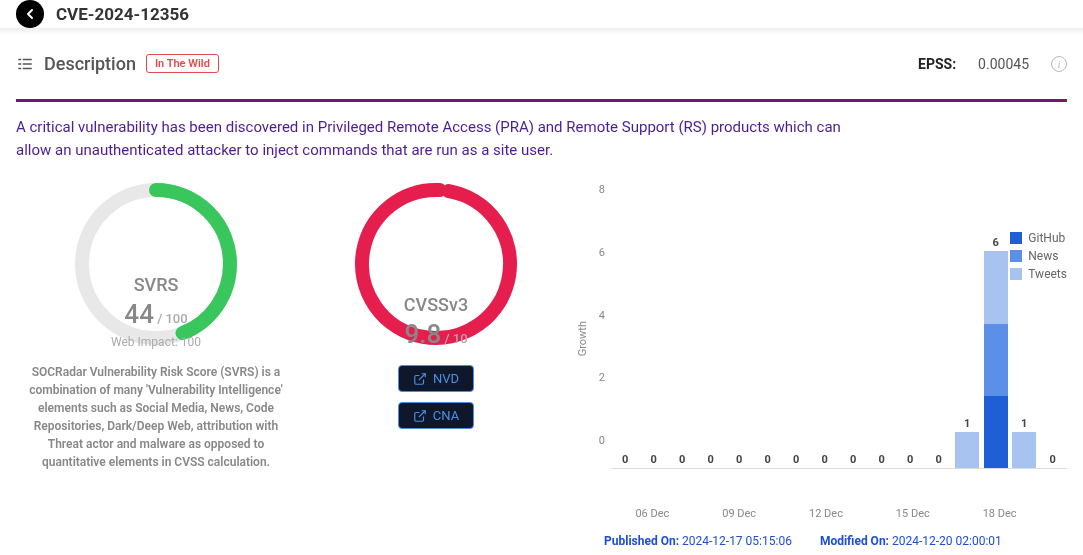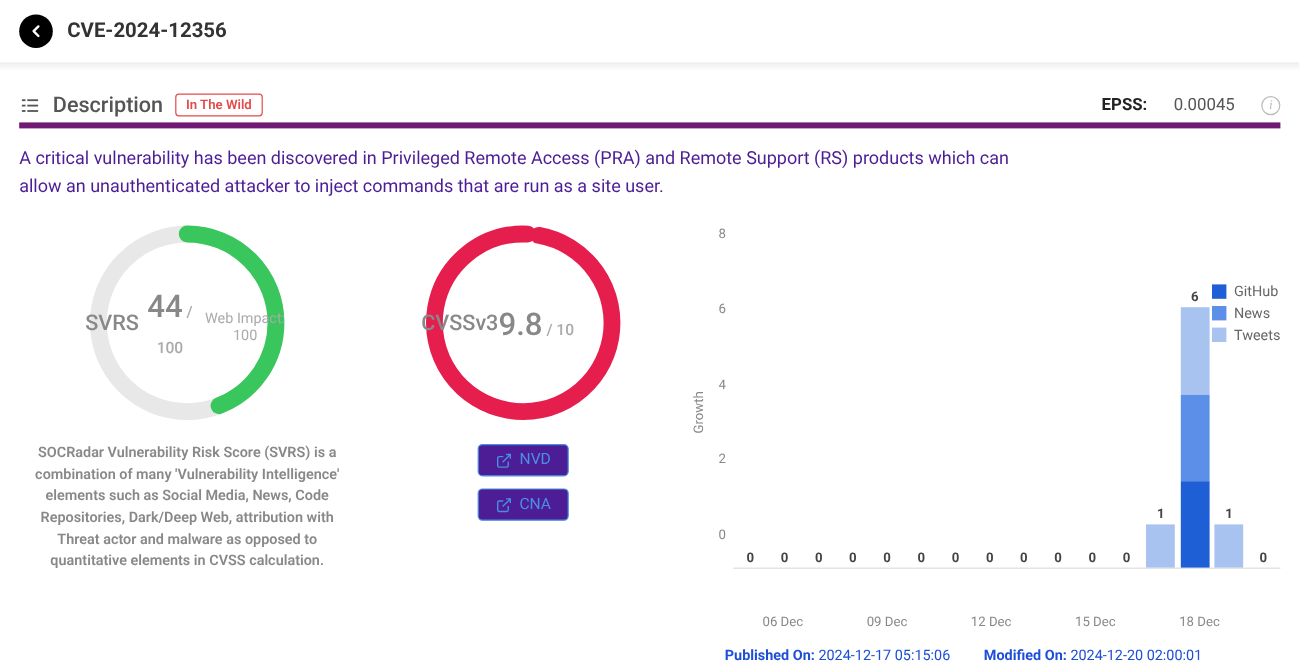--- a/index.html
+++ b/index.html
@@ -1,42 +1,42 @@
 <!DOCTYPE html>
 <html><head>
   <meta charset="utf-8">
   <style>
     * { margin: 0; padding: 0; box-sizing: border-box; }
     body { font-family: -apple-system, BlinkMacSystemFont, "Segoe UI", Roboto, Arial, sans-serif; color: #333; background: #fff; }
-    .header { display: flex; align-items: center; padding: 12px 16px; border-bottom: 1px solid #eee; }
+    .header { display: flex; align-items: center; padding: 0 16px; border-bottom: 1px solid #eee; }
     .back-btn { width: 28px; height: 28px; border-radius: 50%; background: #000; display: flex; align-items: center; justify-content: center; cursor: pointer; margin-right: 12px; }
     .back-btn svg { width: 16px; height: 16px; }
     .cve-title { font-weight: 700; font-size: 17px; }
     .shadow-bar { height: 6px; background: linear-gradient(to bottom, rgba(0,0,0,0.06), transparent); }
     .content { padding: 18px 16px 10px 16px; }
-    .desc-row { display: flex; align-items: center; justify-content: space-between; border-bottom: 5px solid #701a75; padding-bottom: 4px; margin-bottom: 14px; }
+    .desc-row { display: flex; align-items: center; justify-content: space-between; border-bottom: 3px solid #701a75; padding-bottom: 25px; margin-bottom: 14px; }
     .desc-left { display: flex; align-items: center; gap: 10px; }
     .desc-icon { width: 18px; height: 18px; }
     .desc-heading { font-size: 18px; color: #555; font-weight: 500; }
     .wild-badge { border: 1px solid #e34b4b; color: #e34b4b; font-size: 11px; padding: 2px 8px; border-radius: 3px; font-weight: 600; }
     .epss-wrap { display: flex; align-items: center; gap: 22px; font-size: 14px; color: #555; }
     .epss-label { font-weight: 700; color: #222; }
     .info-icon { width: 16px; height: 16px; border-radius: 50%; border: 1.5px solid #bbb; display: flex; align-items: center; justify-content: center; font-size: 11px; color: #bbb; font-style: italic; font-family: serif; }
     .desc-text { font-size: 15px; color: #4c1d95; line-height: 1.5; max-width: 860px; }
     .panels { display: flex; gap: 20px; margin-top: 18px; align-items: flex-start; }
     .gauge-panel { width: 280px; text-align: center; }
     .gauge { position: relative; width: 170px; height: 170px; margin: 0 auto; }
-    .gauge-center { position: absolute; inset: 0; display: flex; align-items: center; justify-content: flex-start; }
+    .gauge-center { position: absolute; inset: 0; display: flex; flex-direction: column; align-items: center; justify-content: flex-end; }
     .gauge-title { font-size: 18px; color: #888; font-weight: 500; }
     .gauge-value { font-size: 26px; color: #888; font-weight: 500; margin-top: 4px; }
     .gauge-max { font-size: 13px; color: #aaa; }
     .gauge-sub { font-size: 12px; color: #aaa; margin-top: 6px; }
     .gauge-note { font-size: 12px; color: #888; line-height: 1.5; margin-top: 14px; padding: 0 6px; font-weight: 600; }
     .link-buttons { margin-top: 16px; display: flex; flex-direction: column; align-items: center; gap: 10px; }
-    .link-btn { display: flex; align-items: center; gap: 6px; border: 1px solid #4a90e2; color: #4a90e2; padding: 5px 14px; border-radius: 4px; font-size: 13px; cursor: pointer; background: #4c1d95; }
+    .link-btn { display: flex; align-items: center; gap: 6px; border: 1px solid #4a90e2; color: #4a90e2; padding: 5px 14px; border-radius: 4px; font-size: 13px; cursor: pointer; background: #0f172a; }
     .link-btn svg { width: 14px; height: 14px; }
     .chart-panel { flex: 1; position: relative; }
     .chart-area { position: relative; height: 320px; display: flex; }
     .y-axis-label { writing-mode: vertical-rl; transform: rotate(180deg); font-size: 11px; color: #888; align-self: center; margin-right: 4px; }
     .y-ticks { display: flex; flex-direction: column; justify-content: space-between; height: 290px; padding: 4px 6px 22px 0; font-size: 11px; color: #888; text-align: right; width: 18px; }
     .plot { position: relative; flex: 1; height: 290px; border-bottom: 1px solid #ddd; }
     .bars-row { position: absolute; bottom: 0; left: 0; right: 0; height: 100%; display: flex; align-items: flex-end; justify-content: space-around; }
     .bar-group { width: 24px; display: flex; flex-direction: column; align-items: center; justify-content: flex-end; height: 100%; position: relative; }
     .bar { width: 100%; }
     .bar.github { background: #1e5fd6; }

